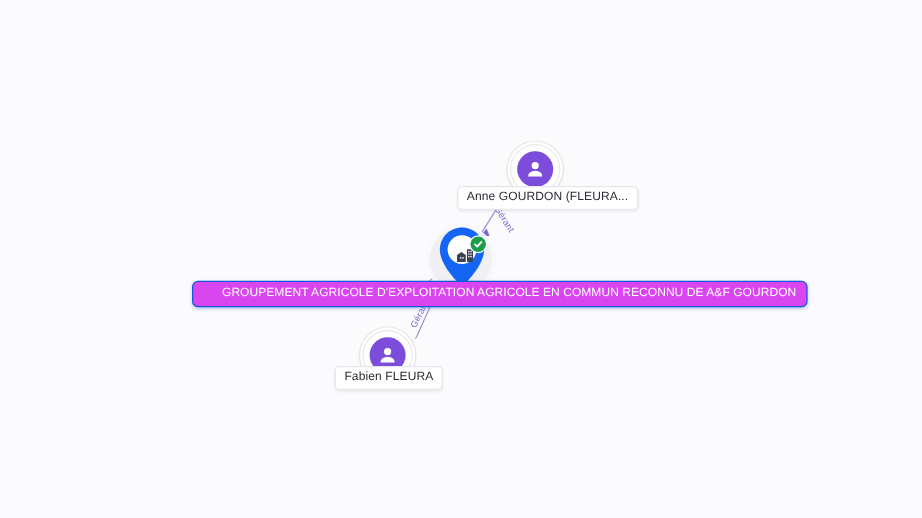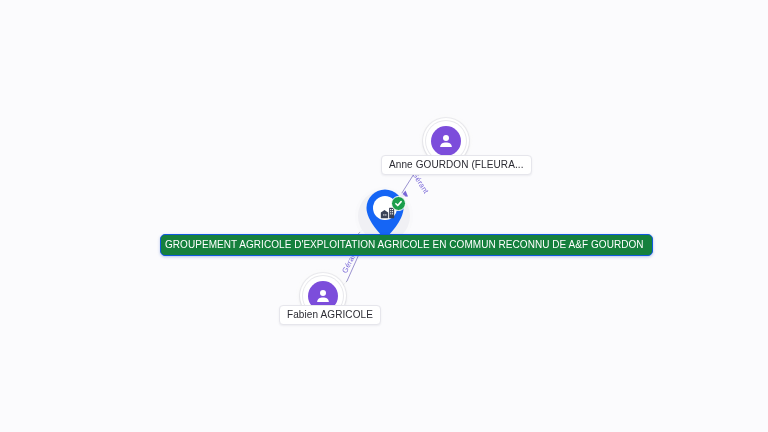--- a/index.html
+++ b/index.html
@@ -121,26 +121,26 @@
     border-radius: 4px;
     padding: 2px 7px 3px 7px;
     font-size: 10px;
     color: #2b2b33;
     white-space: nowrap;
     letter-spacing: 0.1px;
     box-shadow: 0 1px 2px rgba(60,60,90,0.08);
     line-height: 13px;
   }
   .node-label.primary {
-    background: #15803d;
+    background: #d946ef;
     border: 1px solid #1059dd;
     border-radius: 5px;
     color: #ffffff;
     font-size: 10px;
-    padding: 3px 8px 4px 4px;
+    padding: 3px 8px 4px 24px;
     letter-spacing: 0.05px;
     box-shadow: 0 1px 3px rgba(20,70,190,0.30);
   }
 
   
   .edge-label {
     position: absolute;
     font-size: 7.5px;
     color: #7a68d8;
     white-space: nowrap;
@@ -214,15 +214,15 @@
   <div class="person-node" style="left:300px; top:273px;">
     <div class="person-halo"></div>
     <div class="person-ring"></div>
     <div class="person-avatar">
       <svg width="18" height="18" viewBox="0 0 24 24" fill="#ffffff">
         <circle cx="12" cy="8" r="4"></circle>
         <path d="M4.2 20c0-4.1 3.5-6 7.8-6s7.8 1.9 7.8 6z"></path>
       </svg>
     </div>
   </div>
-  <div class="node-label" style="left:279px; top:305px;">Fabien AGRICOLE</div>
+  <div class="node-label" style="left:279px; top:305px;">Fabien FLEURA</div>
 
 </div>
 
 </body></html>

